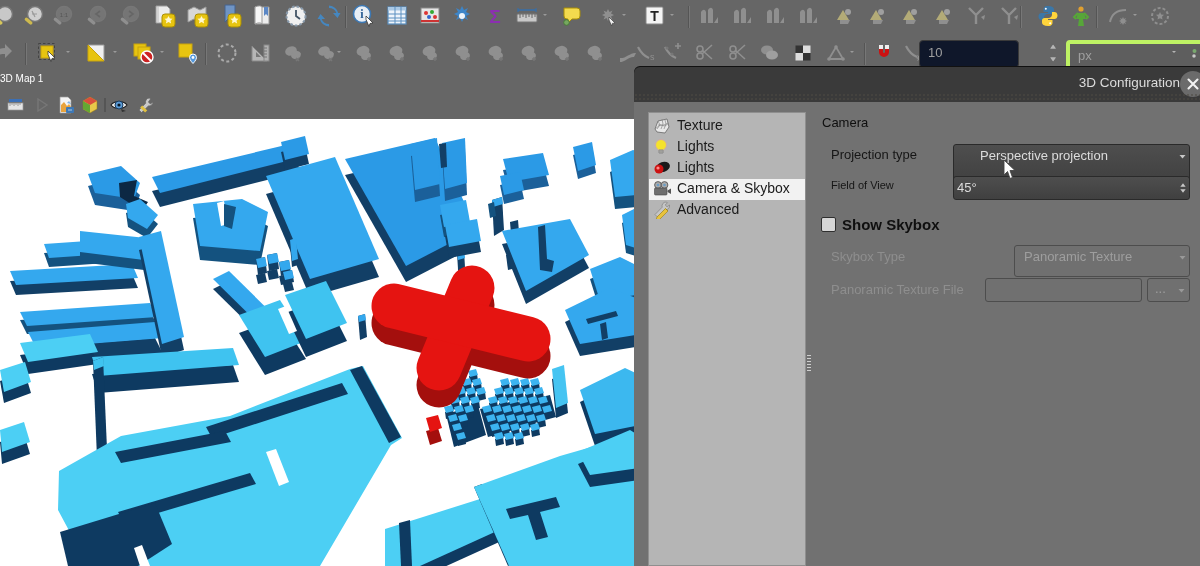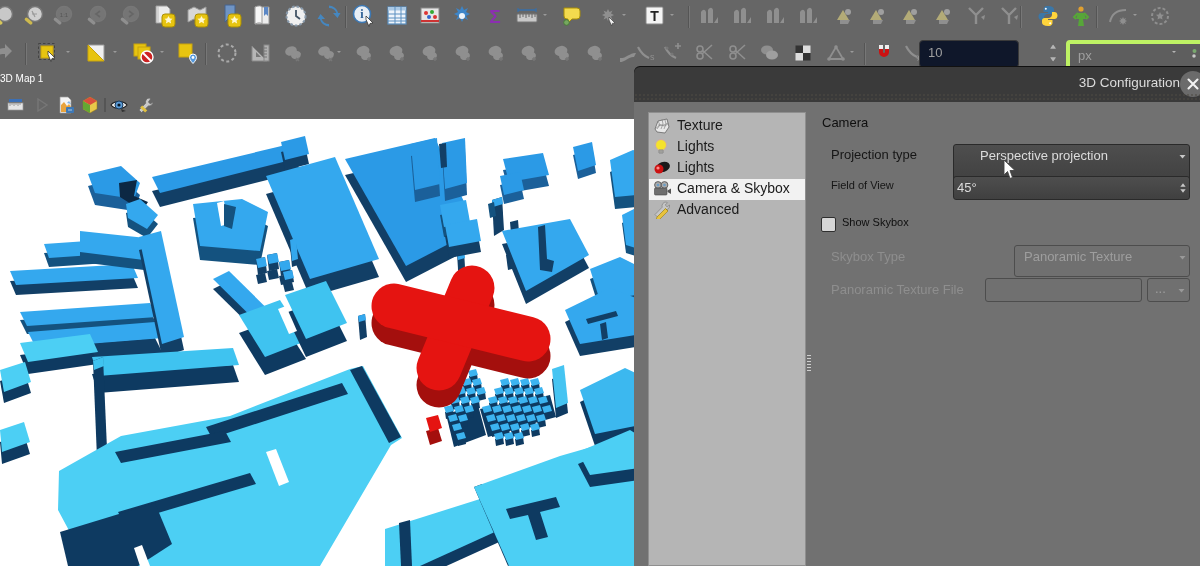--- a/index.html
+++ b/index.html
@@ -682,21 +682,21 @@
 <div style="position:absolute;left:953px;top:144px;width:237px;height:40px;background:linear-gradient(#4e4e4e,#404040);border:1px solid #2a2a2a;border-radius:3px;box-sizing:border-box;color:#dcdcdc;font-size:13px;line-height:22px;padding-left:26px">Perspective projection</div>
 <svg style="position:absolute;left:1178px;top:152px" width="9" height="9" viewBox="0 0 12 12">
     <path d="M2 4l4 4.5L10 4z" fill="#c8c8c8"></path>
   </svg>
 <div style="position:absolute;left:953px;top:176px;width:237px;height:24px;background:linear-gradient(#4e4e4e,#404040);border:1px solid #2a2a2a;border-radius:3px;box-sizing:border-box;color:#dcdcdc;font-size:13px;line-height:22px;padding-left:3px">45°</div>
 <svg style="position:absolute;left:1179px;top:179px" width="8" height="18" viewBox="0 0 12 20">
     <path d="M2 8l4-5 4 5z" fill="#c8c8c8"></path>
     <path d="M2 12l4 5 4-5z" fill="#c8c8c8"></path>
   </svg>
 <div style="position:absolute;left:821px;top:217px;width:13px;height:13px;background:#d6d6d6;border:1px solid #2f2f2f;border-radius:2px"></div>
-<div style="position:absolute;left:842px;top:216px;color:#0f0f0f;font-size:11px;font-weight:normal">Show Skybox</div>
+<div style="position:absolute;left:842px;top:216px;color:#0f0f0f;font-size:15px;font-weight:bold">Show Skybox</div>
 <div style="position:absolute;left:831px;top:249px;color:#8e8e8e;font-size:13px">Skybox Type</div>
 <div style="position:absolute;left:1014px;top:245px;width:176px;height:32px;background:#707070;border:1px solid #4d4d4d;border-radius:3px;box-sizing:border-box;color:#9e9e9e;font-size:13px;line-height:22px;padding-left:9px">Panoramic Texture</div>
 <svg style="position:absolute;left:1178px;top:253px" width="9" height="9" viewBox="0 0 12 12">
     <path d="M2 4l4 4.5L10 4z" fill="#999"></path>
   </svg>
 <div style="position:absolute;left:831px;top:282px;color:#8e8e8e;font-size:13px">Panoramic Texture File</div>
 <div style="position:absolute;left:985px;top:278px;width:157px;height:24px;background:#707070;border:1px solid #4d4d4d;border-radius:3px;box-sizing:border-box"></div>
 <div style="position:absolute;left:1147px;top:278px;width:43px;height:24px;background:#707070;border:1px solid #4d4d4d;border-radius:3px;box-sizing:border-box;color:#9e9e9e;font-size:13px;line-height:20px;padding-left:7px">...</div>
 <svg style="position:absolute;left:1177px;top:286px" width="9" height="9" viewBox="0 0 12 12">
     <path d="M2 4l4 4.5L10 4z" fill="#999"></path>

